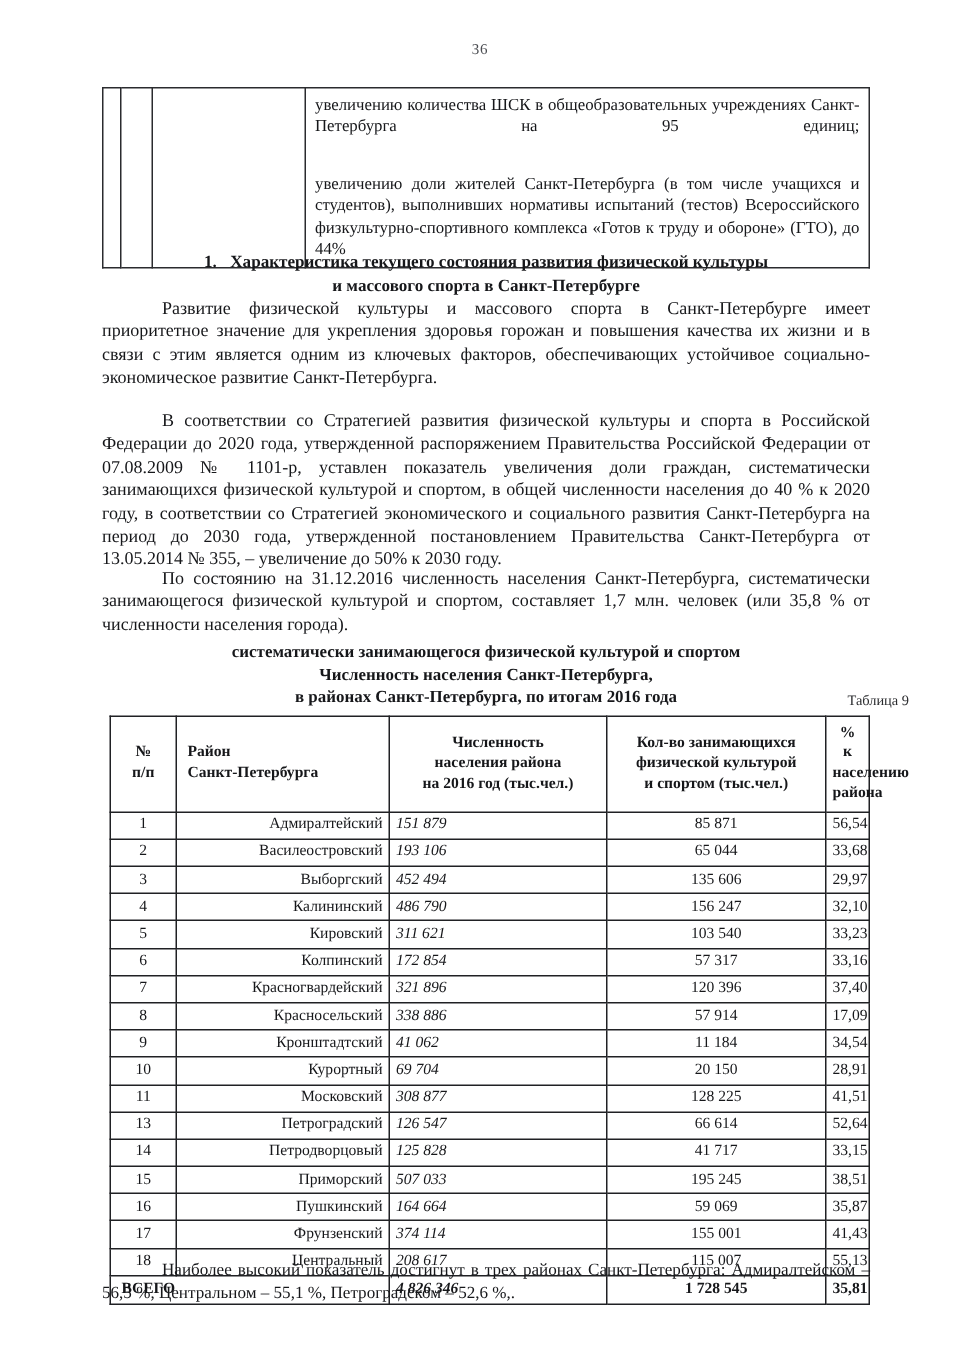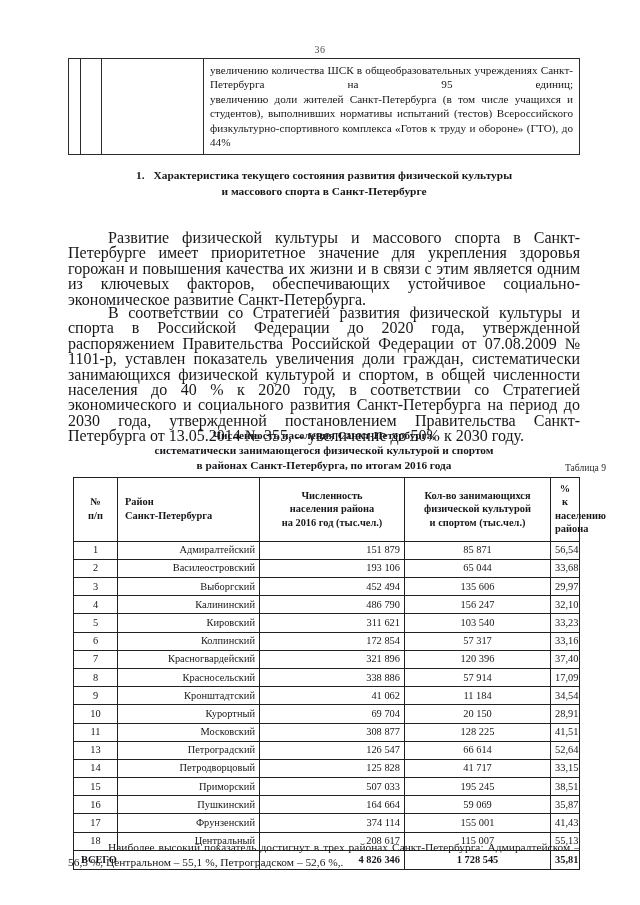--- a/index.html
+++ b/index.html
@@ -23,21 +23,20 @@
   }
   .page-number {
     position: absolute;
     top: 28px;
     left: 0;
     width: 640px;
     text-align: center;
     font-size: 10px;
     color: #4a4c51;
     letter-spacing: 0.5px;
-    margin-top: 16px;
   }
 
   
   .top-table {
     position: absolute;
     left: 68px;
     top: 58px;
     width: 512px;
     border-collapse: collapse;
     table-layout: fixed;
@@ -57,20 +56,21 @@
     line-height: 14.4px;
     text-align: justify;
     text-align-last: justify;
     hyphens: none;
   }
   .top-table td.c4 p {
     margin: 0;
   }
   .top-table td.c4 p.last {
     text-align-last: left;
+    margin-top: 24px;
   }
 
   
   .section-title {
     position: absolute;
     left: 68px;
     top: 168px;
     width: 512px;
     text-align: center;
     font-size: 11.4px;
@@ -83,25 +83,24 @@
   }
   .section-title .num {
     margin-right: 9px;
   }
 
   
   .body-text {
     position: absolute;
     left: 68px;
     width: 512px;
-    font-size: 16px;
+    font-size: 12px;
     line-height: 15.4px;
     text-align: justify;
     text-align-last: left;
-    margin-top: 32px;
   }
   .body-text p {
     margin: 0;
     text-indent: 40px;
   }
   #para-block-1 { top: 198px; }
   #para-block-2 { top: 273px; }
   #para-block-3 { top: 378px; }
 
   .table-caption {
@@ -148,21 +147,21 @@
   .data-table th.h-pop { text-align: center; width: 136px; }
   .data-table th.h-active { text-align: center; width: 137px; }
   .data-table th.h-pct { text-align: center; }
 
   .data-table tbody td {
     height: 15.2px;
     line-height: 14px;
   }
   .data-table td.c-num { text-align: center; }
   .data-table td.c-district { text-align: right; padding-left: 7px; }
-  .data-table td.c-pop { text-align: right; }
+  .data-table td.c-pop { text-align: left; font-style: italic; }
   .data-table td.c-active { text-align: center; }
   .data-table td.c-pct { text-align: center; }
 
   .data-table tr.total-row td {
     font-weight: bold;
     height: 16px;
   }
   .data-table tr.total-row td.t-label {
     text-align: left;
     padding-left: 7px;
@@ -207,24 +206,27 @@
   </div>
 
   <div class="body-text" id="para-block-1">
     <p>Развитие физической культуры и массового спорта в Санкт-Петербурге имеет приоритетное значение для укрепления здоровья горожан и повышения качества их жизни и в связи с этим является одним из ключевых факторов, обеспечивающих устойчивое социально-экономическое развитие Санкт-Петербурга.</p>
   </div>
 
   <div class="body-text" id="para-block-2">
     <p>В соответствии со Стратегией развития физической культуры и спорта в Российской Федерации до 2020 года, утвержденной распоряжением Правительства Российской Федерации от 07.08.2009 № 1101-р, уставлен показатель увеличения доли граждан, систематически занимающихся физической культурой и спортом, в общей численности населения до 40 % к 2020 году, в соответствии со Стратегией экономического и социального развития Санкт-Петербурга на период до 2030 года, утвержденной постановлением Правительства Санкт-Петербурга от 13.05.2014 № 355, – увеличение до 50% к 2030 году.</p>
   </div>
 
+  <div class="body-text" id="para-block-3">
+    <p>По состоянию на 31.12.2016 численность населения Санкт-Петербурга, систематически занимающегося физической культурой и спортом, составляет 1,7 млн. человек (или 35,8 % от численности населения города).</p>
+  </div>
 
   <div class="table-caption">
+    <div>систематически занимающегося физической культурой и спортом</div>
     <div>Численность населения Санкт-Петербурга,</div>
-    <div>систематически занимающегося физической культурой и спортом</div>
     <div>в районах Санкт-Петербурга, по итогам 2016 года</div>
   </div>
 
   <div class="table-number">Таблица 9</div>
 
   <table class="data-table">
     <thead>
       <tr>
         <th class="h-num">
           <div>№</div>

